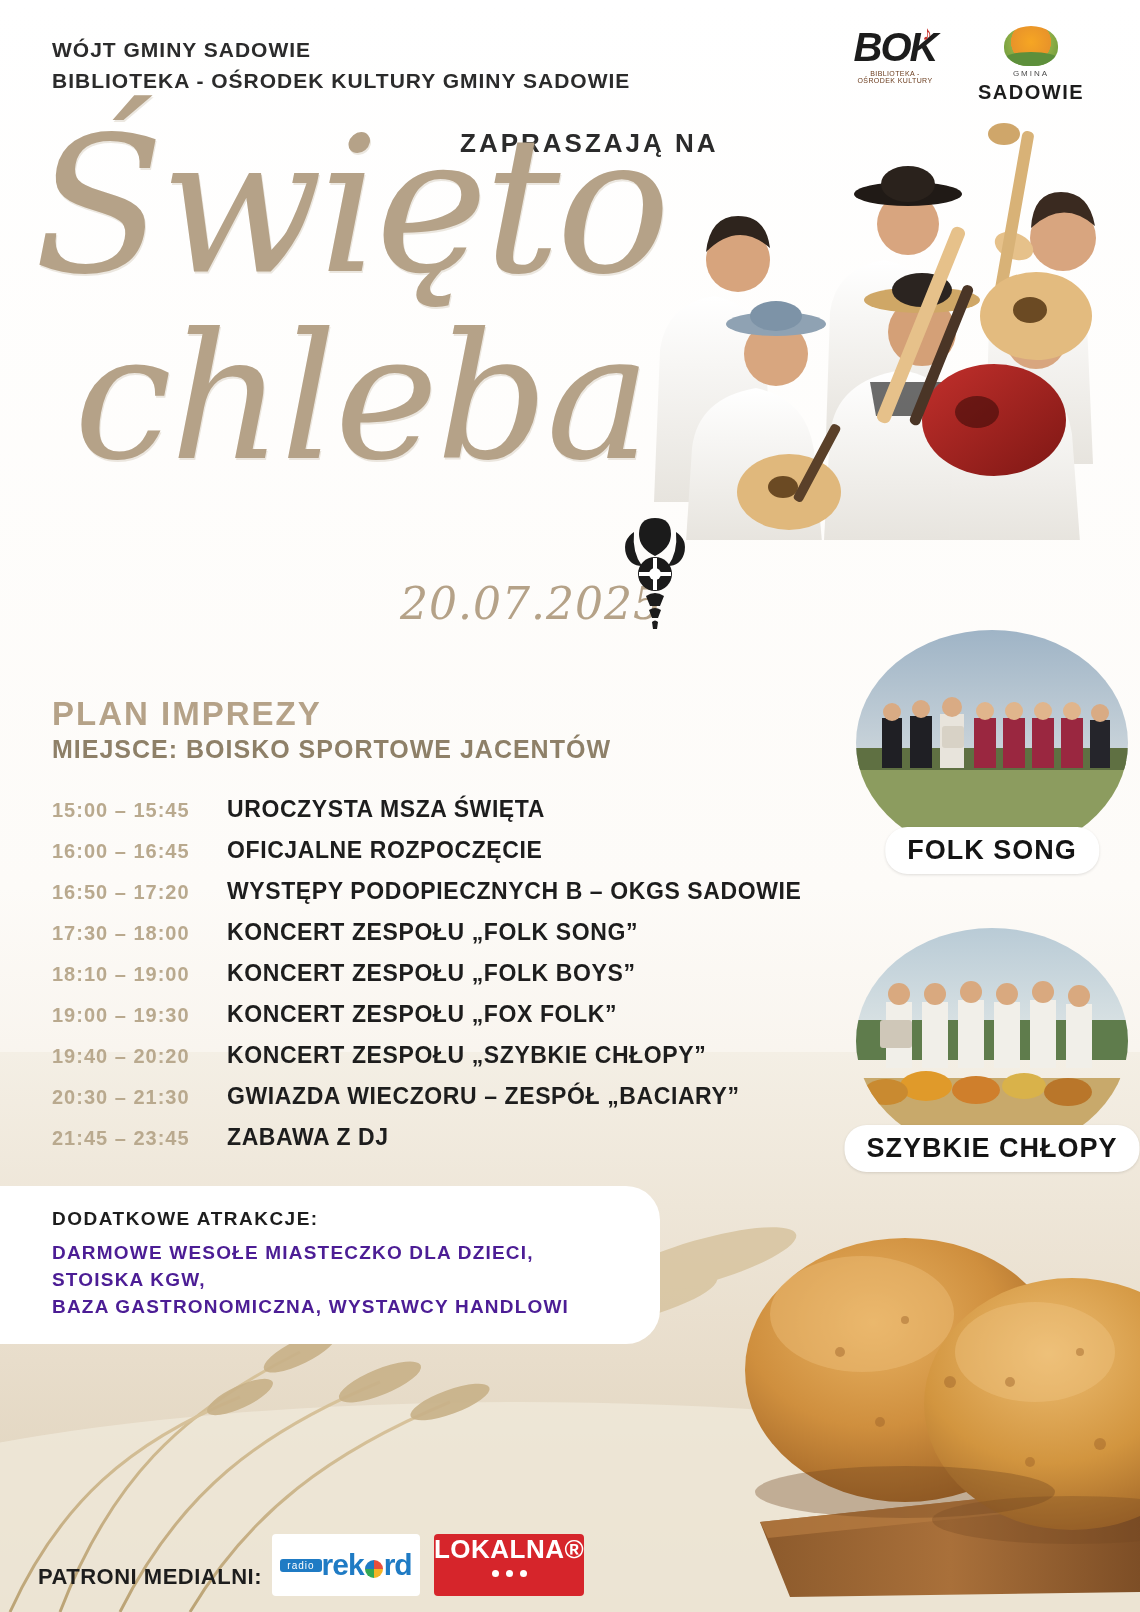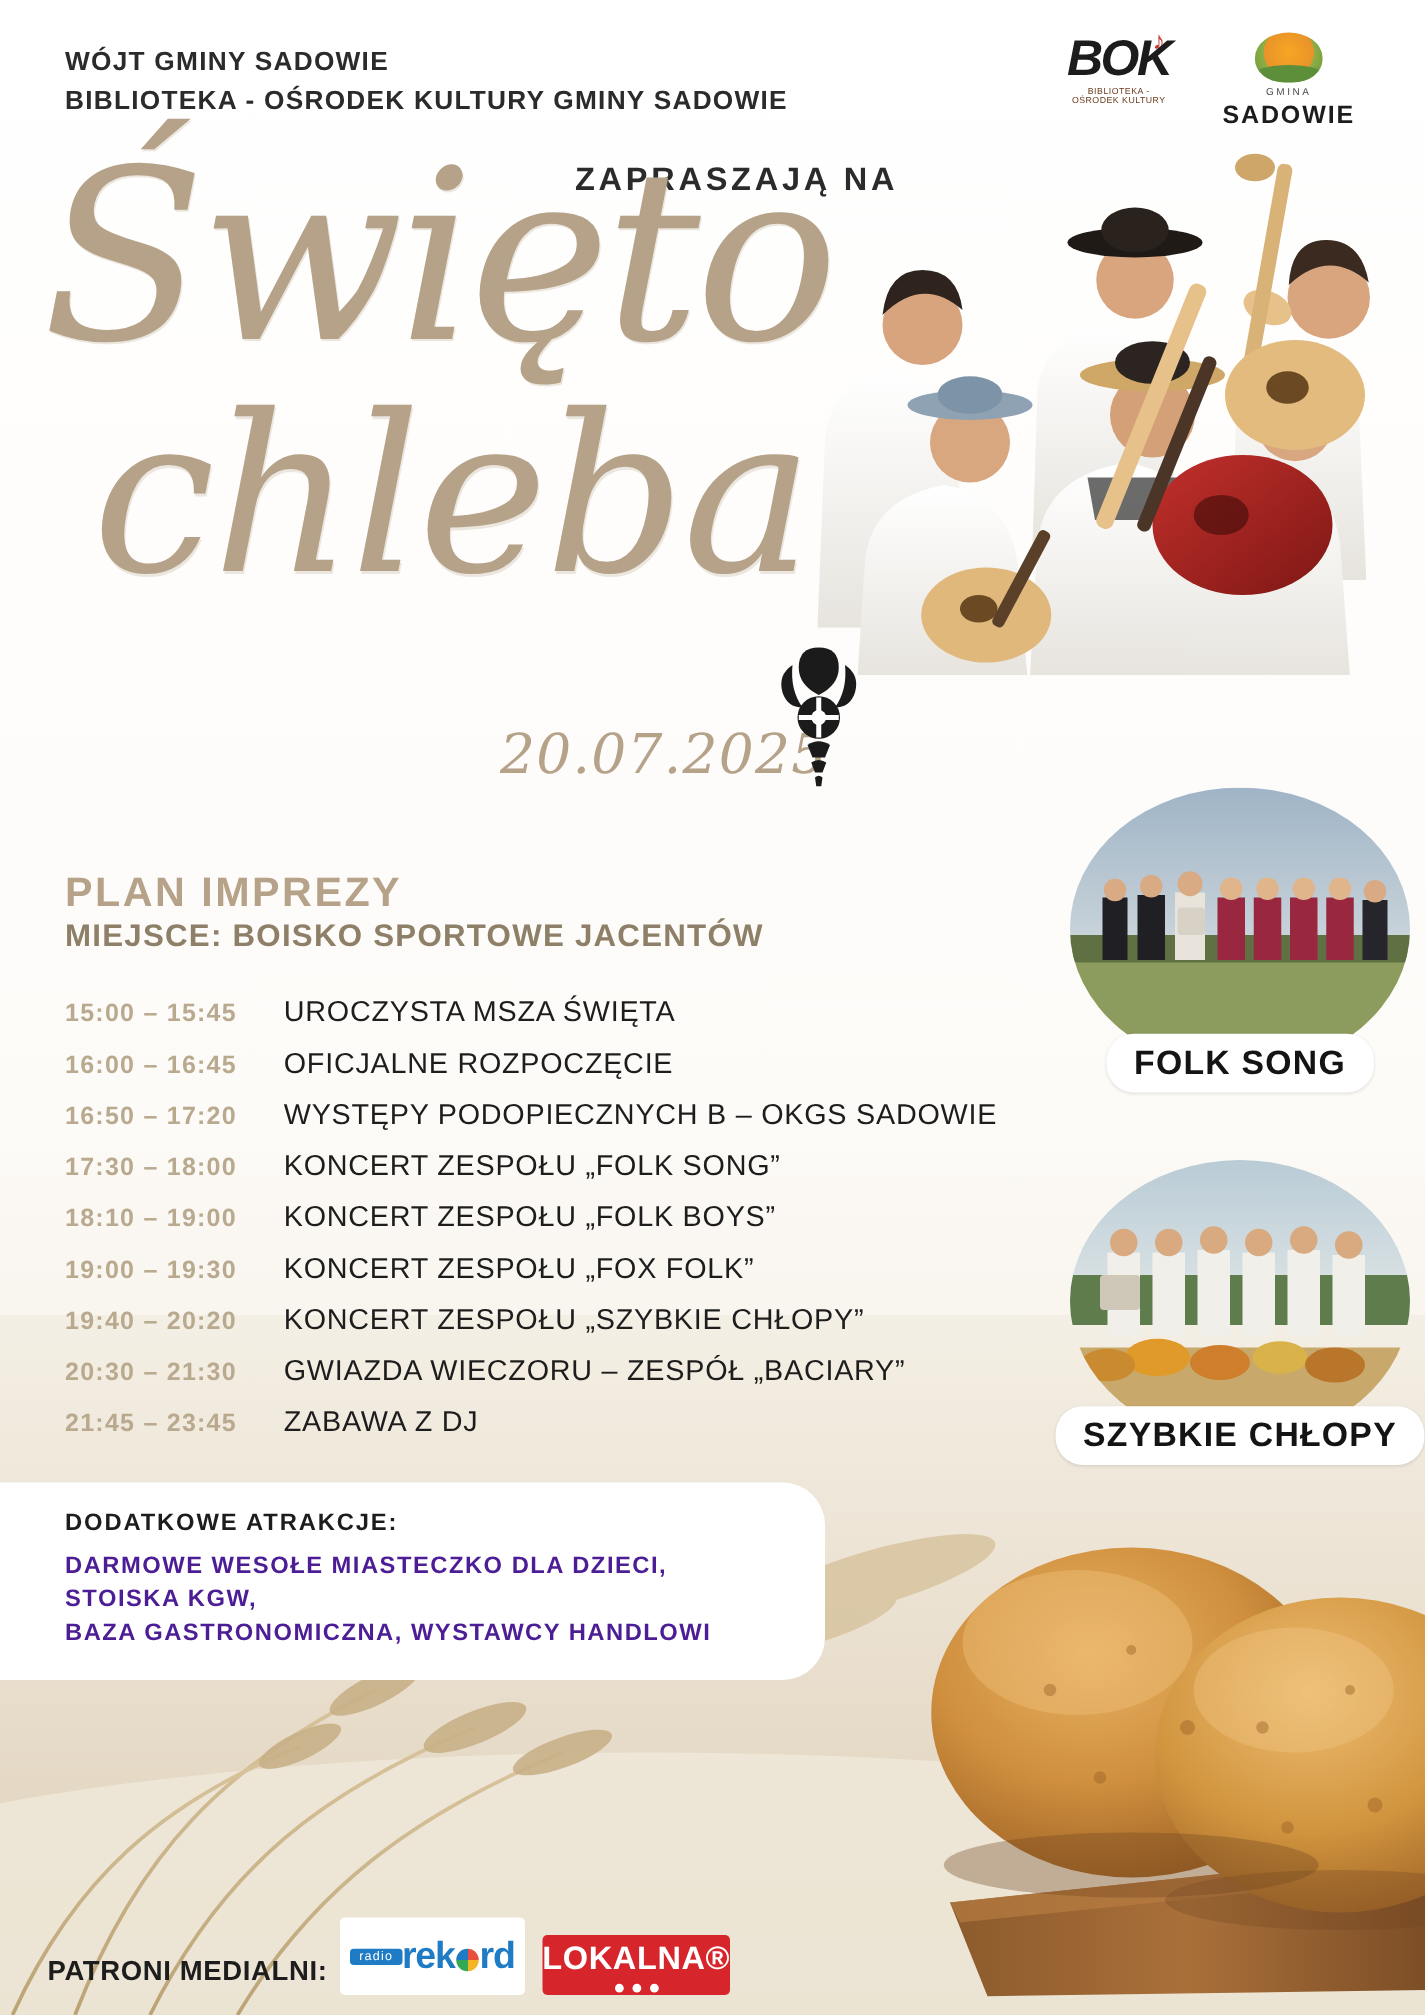--- a/index.html
+++ b/index.html
@@ -220,21 +220,21 @@
   .sched-time {
     width: 175px;
     font-size: 20px;
     font-weight: bold;
     color: #b9a98e;
     letter-spacing: 1px;
     flex: 0 0 175px;
   }
   .sched-label {
     font-size: 23px;
-    font-weight: normal;
+    font-weight: bold;
     color: #1d1d1d;
     letter-spacing: 0.6px;
   }
 
   
   .circle-card {
     position: absolute;
     width: 272px;
   }
   .circle-card .circle-img {
@@ -335,27 +335,26 @@
   .rekord .r-main .dot {
     display:inline-block;
     width: 18px; height: 18px;
     border-radius: 50%;
     background: conic-gradient(#e94e3c 0 25%, #f5b424 0 50%, #34a853 0 75%, #1f7bc4 0 100%);
     vertical-align: -3px;
     margin: 0 1px;
   }
   .lokalna {
     width: 150px;
-    height: 48px;
+    height: 62px;
     background: #d6252b;
     border-radius: 4px;
     display: flex;
     flex-direction: column;
     align-items: center;
-    justify-content: center;
     color: #ffffff;
   }
   .lokalna .l-word { font-size: 26px; font-weight: bold; letter-spacing: 0.5px; }
   .lokalna .l-dots { margin-top: 5px; display: flex; gap: 7px; }
   .lokalna .l-dots i { width: 7px; height: 7px; border-radius: 50%; background: #ffffff; display:block;}
 </style>
 </head>
 <body>
 
 <div class="poster">

